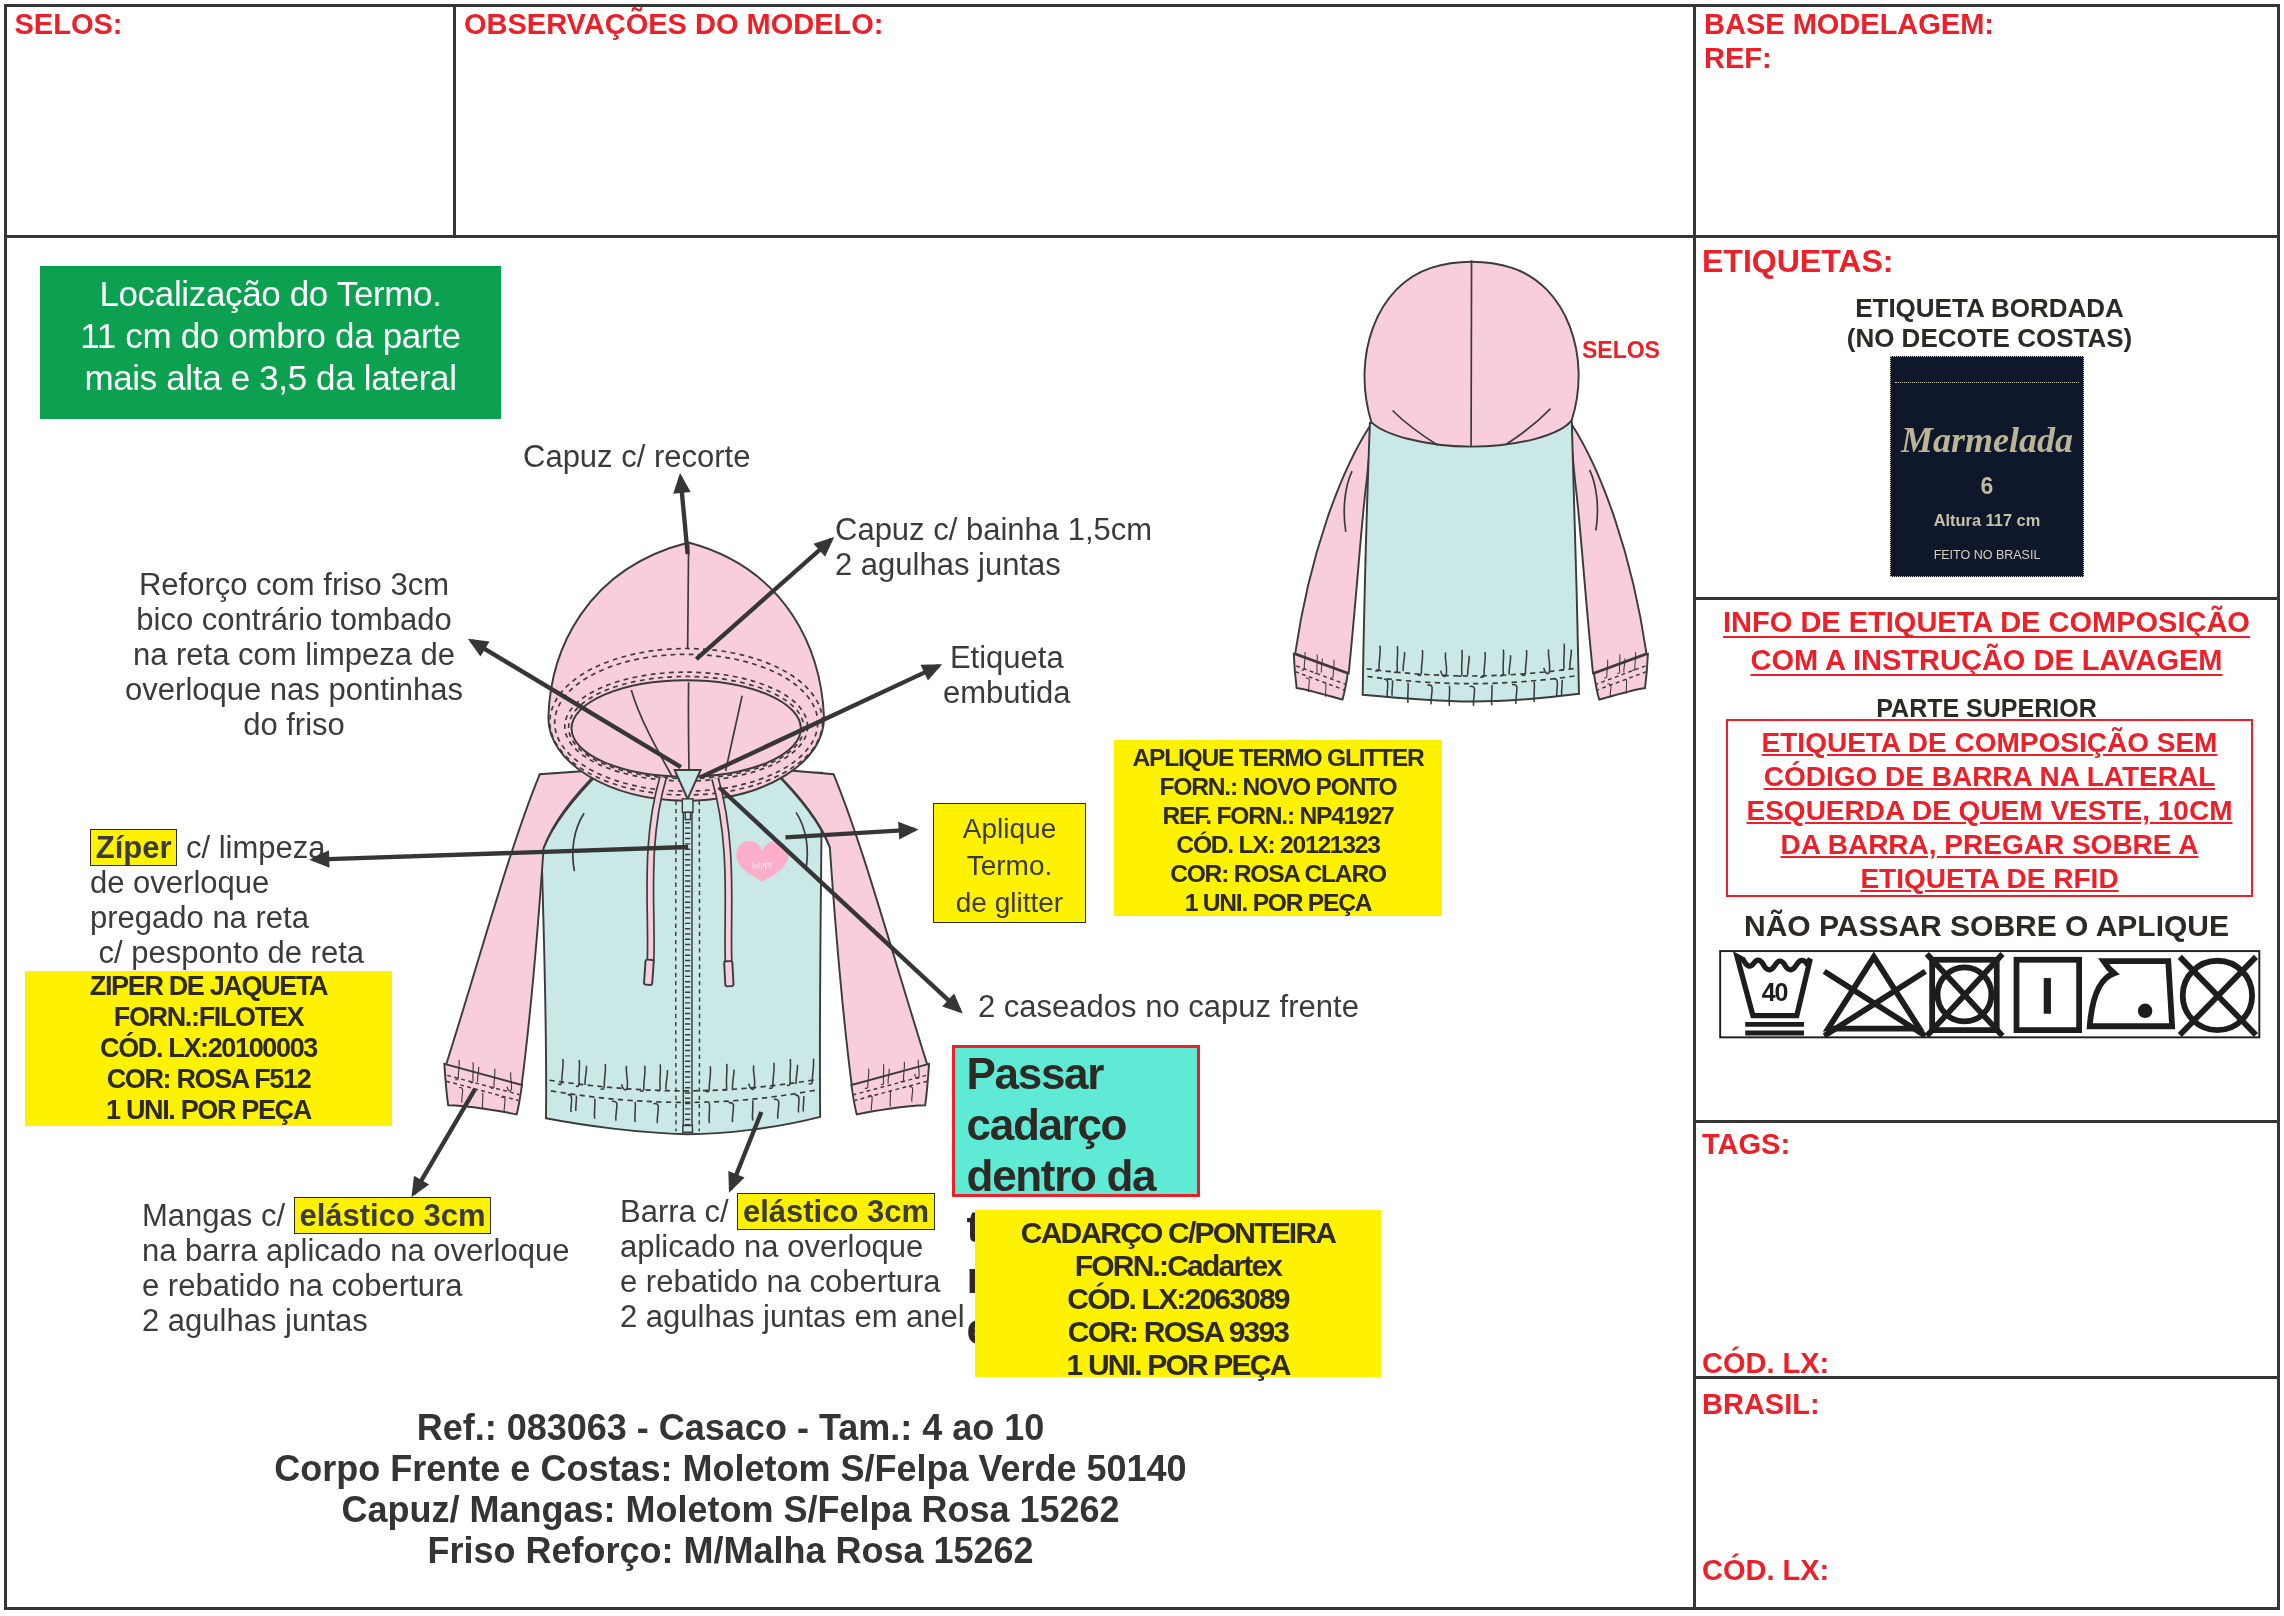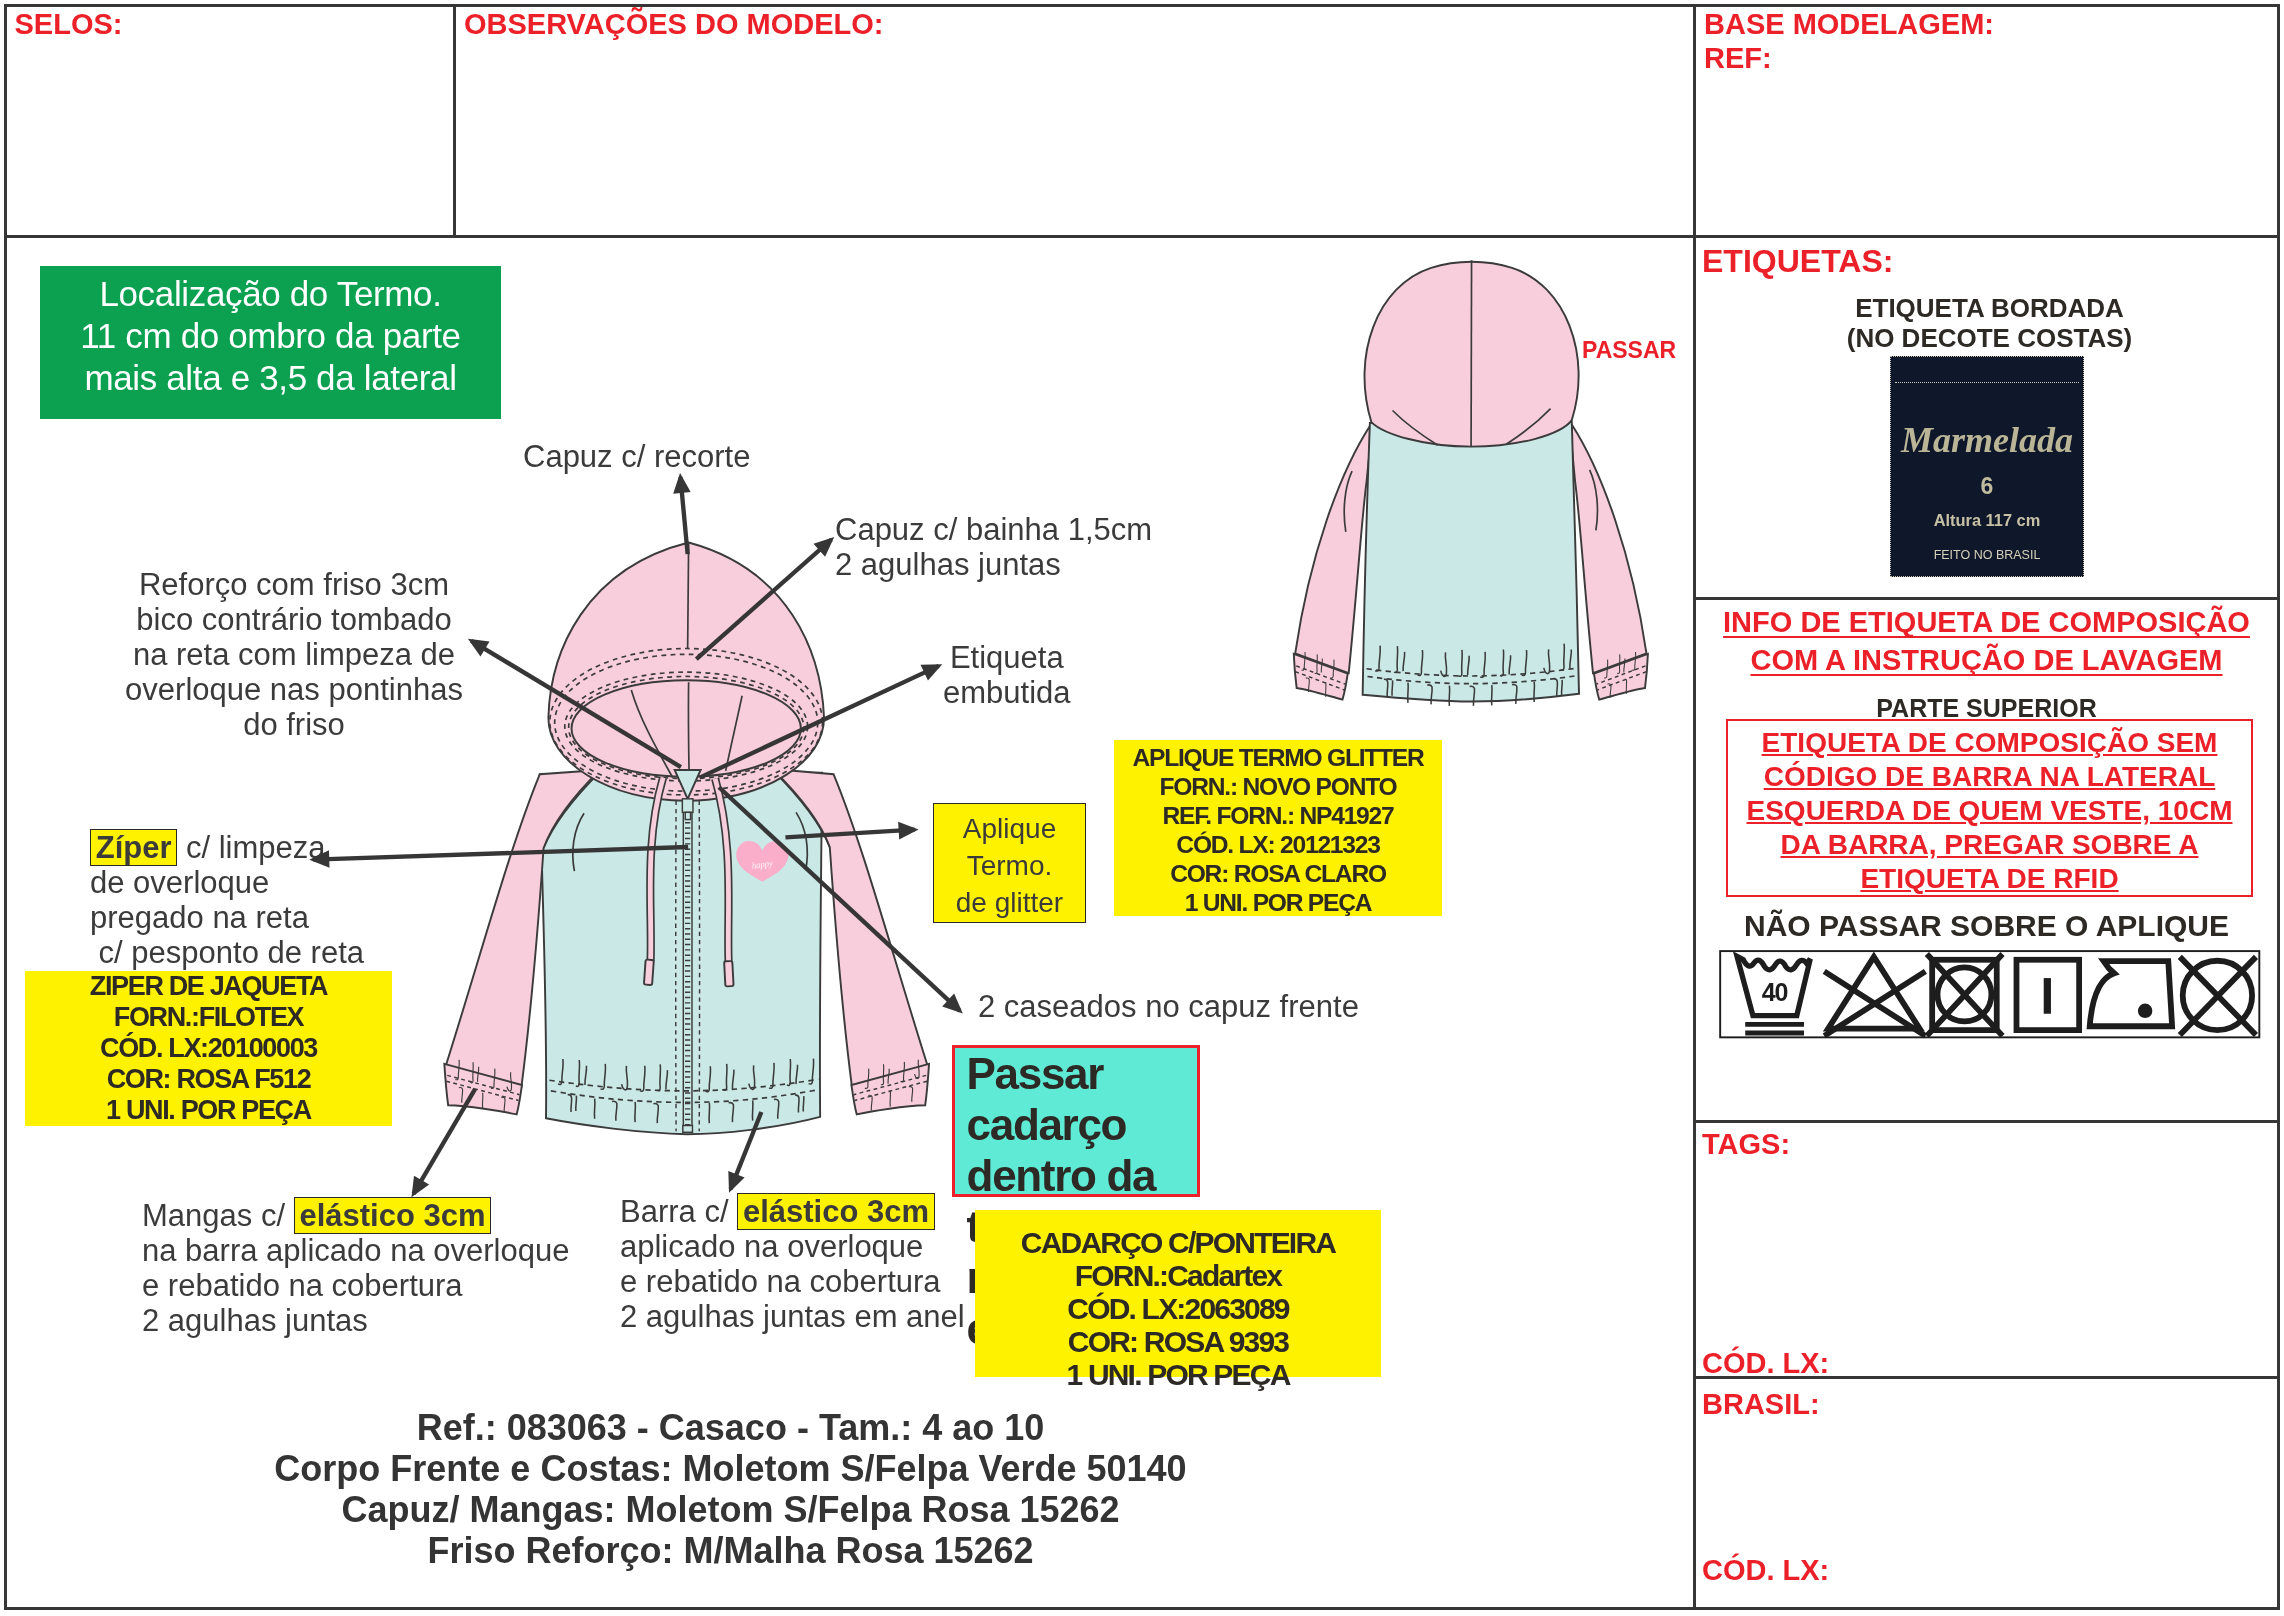--- a/index.html
+++ b/index.html
@@ -66,21 +66,21 @@
 <div style="position:absolute;left:1696px;top:603px;width:581px;text-align:center;color:#ec2028;font-weight:bold;font-size:29px;line-height:38px;"><span style="text-decoration:underline;text-decoration-thickness:2.4px;text-underline-offset:3.9px;text-decoration-skip-ink:none;">INFO DE ETIQUETA DE COMPOSIÇÃO<br>COM A INSTRUÇÃO DE LAVAGEM</span></div>
 
 <div style="position:absolute;left:1696px;top:694px;width:581px;text-align:center;color:#2d2a26;font-weight:bold;font-size:25px;">PARTE SUPERIOR</div>
 
 <div style="position:absolute;left:1726px;top:719px;width:523px;height:169px;border:2.9px solid #ec2028;color:#ec2028;font-weight:bold;font-size:28px;line-height:34px;text-align:center;padding-top:4.8px;text-decoration:underline;">ETIQUETA DE COMPOSIÇÃO SEM<br>CÓDIGO DE BARRA NA LATERAL<br>ESQUERDA DE QUEM VESTE, 10CM<br>DA BARRA, PREGAR SOBRE A<br>ETIQUETA DE RFID</div>
 
 <div style="position:absolute;left:1696px;top:909px;width:581px;text-align:center;color:#2d2a26;font-weight:bold;font-size:30px;">NÃO PASSAR SOBRE O APLIQUE</div>
 
 <div style="position:absolute;left:40px;top:266px;width:461px;height:153px;background:#0ca150;color:#fff;font-size:35px;line-height:42px;text-align:center;padding-top:6.7px;letter-spacing:-0.01em;box-sizing:border-box;">Localização do Termo.<br>11 cm do ombro da parte<br>mais alta e 3,5 da lateral</div>
 
-<div style="position:absolute;left:1582px;top:337px;color:#ec2028;font-weight:bold;font-size:23px;">PASSAR</div>
+<div style="position:absolute;left:1582px;top:337px;color:#ec2028;font-weight:bold;font-size:23px;">SELOS</div>
 
 <div class="ann" style="left:523px;top:439px;">Capuz c/ recorte</div>
 
 <div class="ann" style="left:835px;top:468px;margin-top:44px;">Capuz c/ bainha 1,5cm<br>2 agulhas juntas</div>
 
 <div class="ann" style="left:943px;top:640px;text-align:center;">Etiqueta<br>embutida</div>
 
 <div class="ann" style="left:123px;top:567px;width:342px;text-align:center;">Reforço com friso 3cm<br>bico contrário tombado<br>na reta com limpeza de<br>overloque nas pontinhas<br>do friso</div>
 
 <div class="ann" style="left:90px;top:830px;"><span class="hl" style="font-weight:bold;">Zíper</span> c/ limpeza<br>de overloque<br>pregado na reta<br>&nbsp;c/ pesponto de reta</div>
@@ -92,21 +92,21 @@
 <div class="ann" style="left:620px;top:1194px;">Barra c/ <span class="hl" style="font-weight:bold;">elástico 3cm</span><br>aplicado na overloque<br>e rebatido na cobertura<br>2 agulhas juntas em anel</div>
 
 <div class="ann" style="left:978px;top:989px;">2 caseados no capuz frente</div>
 
 <div style="position:absolute;left:933px;top:803px;width:153px;height:120px;background:#fff200;border:1.4px solid #2d2a26;color:#3b3b3b;font-size:28px;line-height:37px;text-align:center;padding-top:5.8px;box-sizing:border-box;">Aplique<br>Termo.<br>de glitter</div>
 
 <div class="ybox" style="left:1114px;top:740px;width:328px;height:176px;font-size:24.6px;line-height:29px;padding-top:2.9px;box-sizing:border-box;">APLIQUE TERMO GLITTER<br>FORN.: NOVO PONTO<br>REF. FORN.: NP41927<br>CÓD. LX: 20121323<br>COR: ROSA CLARO<br>1 UNI. POR PEÇA</div>
 
 <div style="position:absolute;left:952px;top:1045px;width:248px;height:152px;background:#5eead4;border:3.4px solid #ec2028;box-sizing:border-box;color:#2d2a26;font-weight:bold;font-size:44px;line-height:51px;padding:0 0 0 11.6px;letter-spacing:-0.03em;">Passar cadarço<br>dentro da touca<br>na embaladagem</div>
 
-<div class="ybox" style="left:975px;top:1210px;width:406px;height:167px;font-size:30px;line-height:33px;padding-top:16px;letter-spacing:-0.06em;box-sizing:border-box;">CADARÇO C/PONTEIRA<br>FORN.:Cadartex<br>CÓD. LX:2063089<br>COR: ROSA 9393<br>1 UNI. POR PEÇA</div>
+<div class="ybox" style="left:975px;top:1210px;width:406px;height:167px;font-size:30px;line-height:33px;padding-top:6px;letter-spacing:-0.06em;box-sizing:border-box;">CADARÇO C/PONTEIRA<br>FORN.:Cadartex<br>CÓD. LX:2063089<br>COR: ROSA 9393<br>1 UNI. POR PEÇA</div>
 
 <div style="position:absolute;left:191px;top:1407px;width:1079px;text-align:center;color:#343434;font-weight:bold;font-size:36px;line-height:41px;">Ref.: 083063 - Casaco - Tam.: 4 ao 10<br>Corpo Frente e Costas: Moletom S/Felpa Verde 50140<br>Capuz/ Mangas: Moletom S/Felpa Rosa 15262<br>Friso Reforço: M/Malha Rosa 15262</div>
 
 <svg width="2284" height="1616" viewBox="0 0 4740 3354" style="position:absolute;left:0;top:0;">
 <defs>
   <marker id="ah" viewBox="0 0 10 10" refX="8" refY="5" markerWidth="6" markerHeight="4.6" orient="auto-start-reverse">
     <path d="M0,0.6 L10,5 L0,9.4 z" fill="#363636"></path>
   </marker>
   <path id="sq1" d="M6,-54 C8,-36 3,-22 4,-8 Q4,1 -4,-2" fill="none"></path>
   <path id="sq2" d="M2,-58 C4,-42 0,-26 2,-10 Q2,-1 -5,-4 M17,-46 C18,-33 13,-21 14,-6" fill="none"></path>

